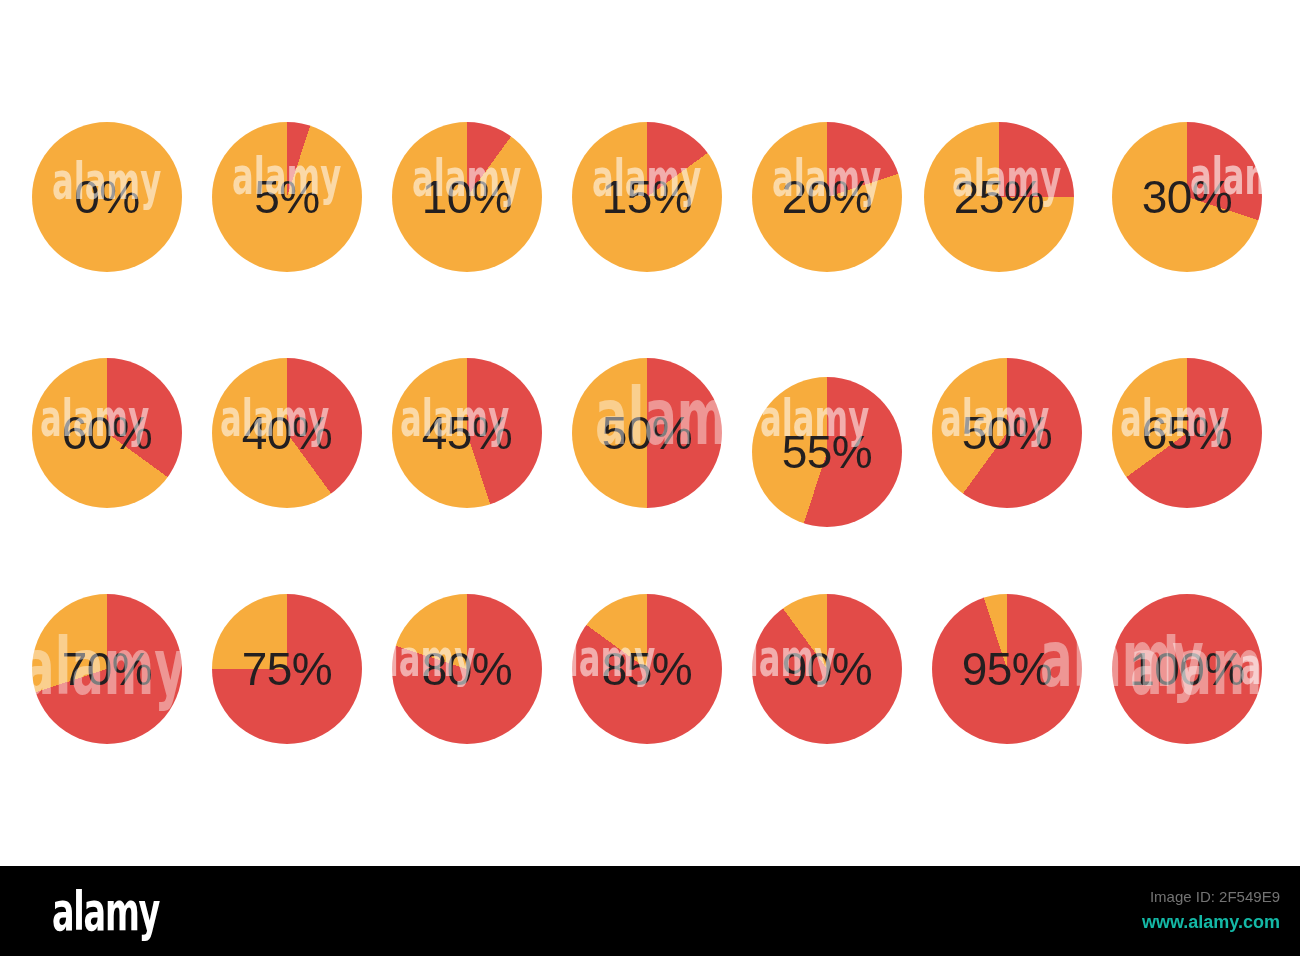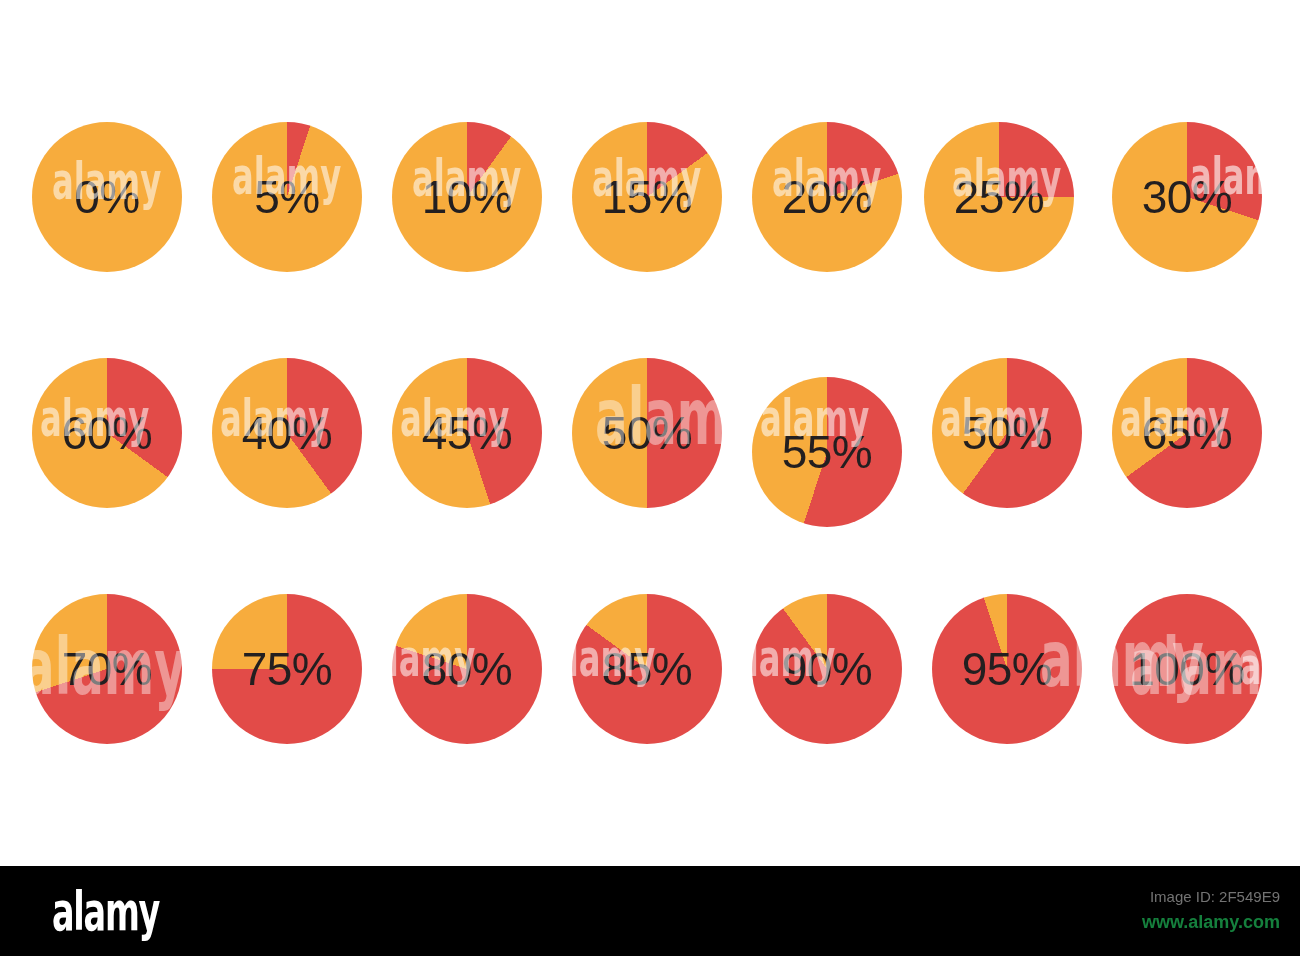--- a/index.html
+++ b/index.html
@@ -104,21 +104,21 @@
   #image-id {
     font-size: 15px;
     font-family: "Liberation Sans", sans-serif;
     color: #737373;
     line-height: 1.5;
   }
   #footer-url {
     font-size: 18px;
     font-weight: 700;
     font-family: "Liberation Sans", sans-serif;
-    color: #15803d;
+    color: #14b8a6;
     line-height: 1.5;
   }
 </style>
 </head>
 <body>
 
 <div id="pie-canvas">
     <div class="pie-cell" style="left: 32px; top: 122px;">
       <div class="pie-disc" style="background: rgb(247, 172, 61);"></div>
       <div class="pie-label">0%</div>

